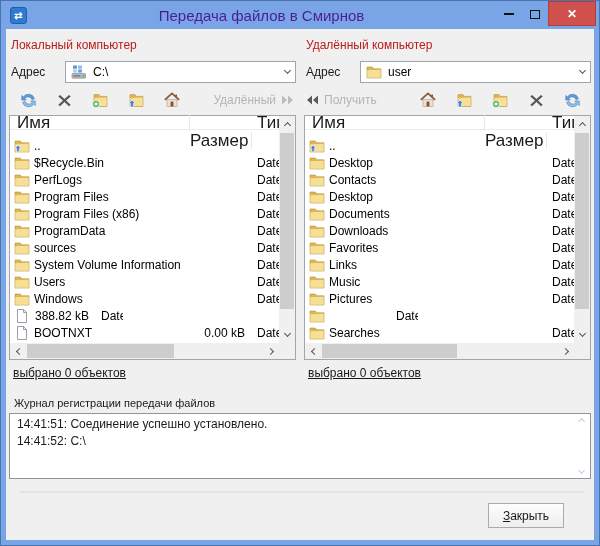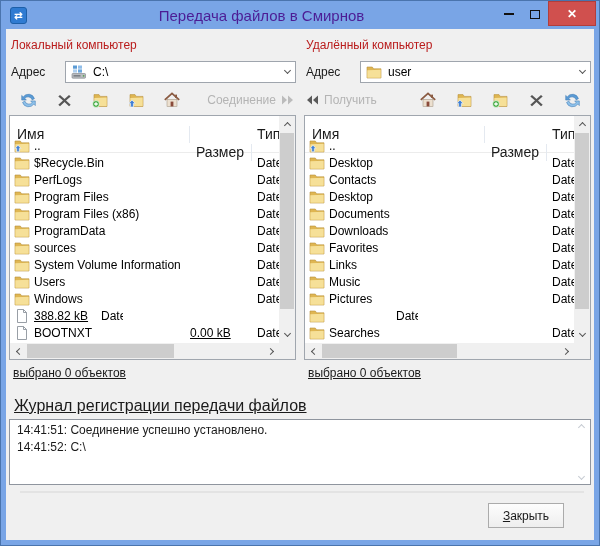--- a/index.html
+++ b/index.html
@@ -44,46 +44,46 @@
   .chev.right{transform:rotate(-135deg);margin-left:-2px;}
   .chev.light{border-color:#c6cbd2;}
   
   .toolbar{display:flex;align-items:center;height:26px;margin:0 1px 2px 1px;}
   .tb-btn{width:36px;height:24px;display:flex;align-items:center;justify-content:center;}
   .tb-btn svg{display:block;}
   .tb-spacer{flex:1;}
   .tb-label{font-size:12px;color:#b4b4b4;margin:0 5px;white-space:nowrap;}
   
   .listview{position:relative;height:245px;background:#fff;border:1px solid #a0a6ae;}
-  .lv-header{position:absolute;top:0;left:0;right:16px;height:37px;background:#fff;
-    border-bottom:1px solid #ececec;display:flex;align-items:center;font-size:14px;color:#1a1a1a;}
+  .lv-header{position:absolute;top:0;left:0;right:16px;height:14px;background:#fff;
+    border-bottom:1px solid #ececec;display:flex;align-items:center;font-size:17px;color:#1a1a1a;}
   .col-name{flex:1;padding-left:7px;border-right:1px solid #e4e9f0;height:17px;line-height:17px;}
   .col-size{width:62px;text-align:right;padding-right:7px;border-right:1px solid #e4e9f0;height:17px;line-height:17px;margin-top:36px;}
   .col-type{width:27px;padding-left:5px;overflow:hidden;white-space:nowrap;height:17px;line-height:17px;}
   .lv-body{position:absolute;top:21px;left:0;right:16px;bottom:16px;overflow:hidden;}
   .lv-row{height:17px;display:flex;align-items:center;font-size:12px;color:#000;}
   .fi{width:16px;height:16px;margin:0 4px;flex:0 0 auto;}
   .fname{flex:1;white-space:nowrap;overflow:hidden;}
-  .fsize{width:62px;padding-right:7px;white-space:nowrap;text-decoration:underline;}
+  .fsize{width:62px;text-align:right;padding-right:7px;white-space:nowrap;}
   .ftype{width:27px;padding-left:5px;overflow:hidden;white-space:nowrap;}
   .vscroll{position:absolute;top:0;right:0;bottom:16px;width:16px;background:#f0f0f0;
     display:flex;flex-direction:column;align-items:center;}
   .sbtn{height:16px;width:16px;display:flex;align-items:center;justify-content:center;}
   .vtrack{flex:1;width:16px;position:relative;}
   .vthumb{position:absolute;top:1px;left:1px;width:14px;height:90%;background:#cdcdcd;}
   .hscroll{position:absolute;left:0;right:16px;bottom:0;height:16px;background:#f0f0f0;
     display:flex;align-items:center;}
   .htrack{flex:1;height:16px;position:relative;}
   .hthumb{position:absolute;left:1px;top:1px;height:14px;background:#cdcdcd;}
   .hthumb.w62{width:62%;}
   .hthumb.w57{width:57%;}
   .corner{position:absolute;right:0;bottom:0;width:16px;height:16px;background:#f0f0f0;}
   .status{font-size:12px;color:#1a1a1a;margin:6px 0 0 4px;text-decoration:underline;}
   
-  .log-label{font-size:16px;color:#1a1a1a;margin:17px 0 4px 8px;text-decoration:underline;}
+  .log-label{font-size:11px;color:#1a1a1a;margin:17px 0 4px 8px;}
   .log-box{position:relative;margin:0 3px;height:66px;background:#fff;border:1px solid #8f959e;}
   .log-lines{padding:2px 20px 2px 7px;font-size:12px;line-height:17px;color:#1a1a1a;}
   .log-scroll{position:absolute;top:1px;bottom:1px;right:1px;width:15px;
     display:flex;flex-direction:column;justify-content:space-between;align-items:center;padding:4px 0;}
   
   .divider{position:absolute;left:14px;right:10px;bottom:47px;height:2px;background:#e3e3e3;}
   .close-btn{position:absolute;right:30px;bottom:12px;width:76px;height:25px;
     background:linear-gradient(#fdfdfd,#eeeeee);border:1px solid #ababab;
     font-size:12px;color:#1a1a1a;display:flex;align-items:center;justify-content:center;
     font-family:"Liberation Sans",sans-serif;}
@@ -173,21 +173,21 @@
             <span>
               <svg viewBox="0 0 16 16" width="16" height="16">
                 <rect x="11.2" y="2.6" width="1.8" height="3.4" fill="#8a5a41"></rect>
                 <rect x="3" y="7.4" width="10" height="7" fill="#ece0d0" stroke="#9a8a78" stroke-width="0.5"></rect>
                 <path d="M.8 7.8 8 1.4l7.2 6.4" fill="none" stroke="#8a5a41" stroke-width="1.8"></path>
                 <rect x="6.6" y="9.6" width="2.8" height="4.8" fill="#8a4a3a"></rect>
               </svg>
             </span>
           </div>
           <div class="tb-spacer"></div>
-          <span class="tb-label">Соединение</span>
+          <span class="tb-label">Удалённый</span>
           <span>
             <svg viewBox="0 0 14 10" width="14" height="10">
               <path d="M1 0.5l5 4.5-5 4.5zM7 0.5l5 4.5-5 4.5z" fill="#bcbcbc"></path>
             </svg>
           </span>
         </div>
 
         <div class="listview">
           <div class="lv-header">
             <div class="col-name">Имя</div>

